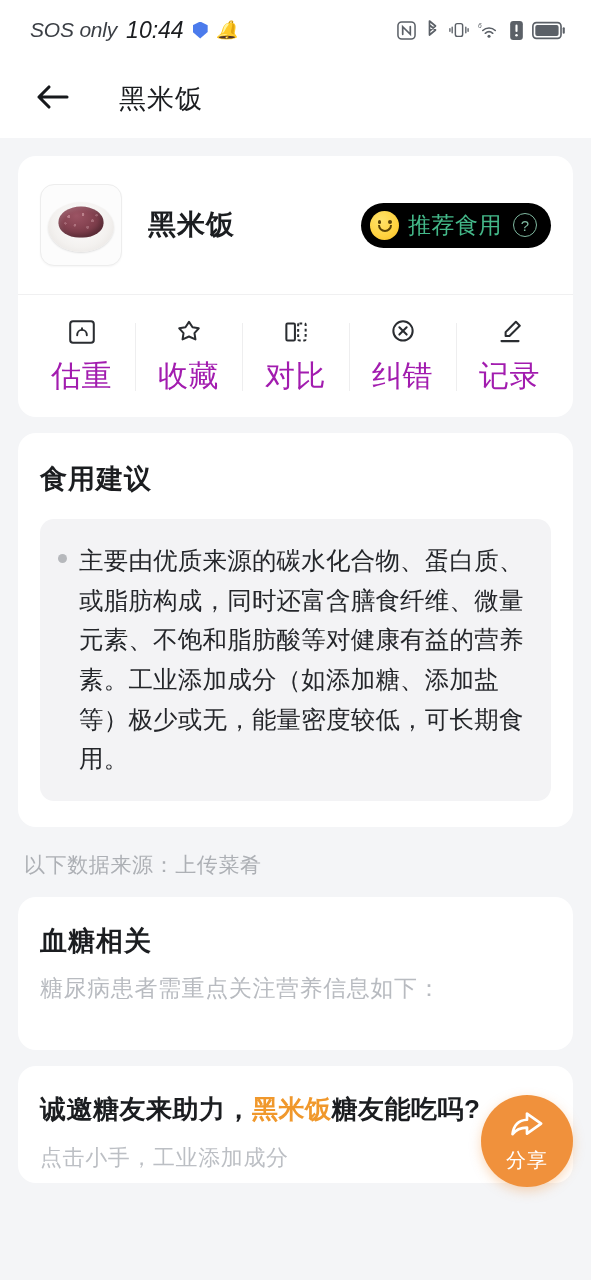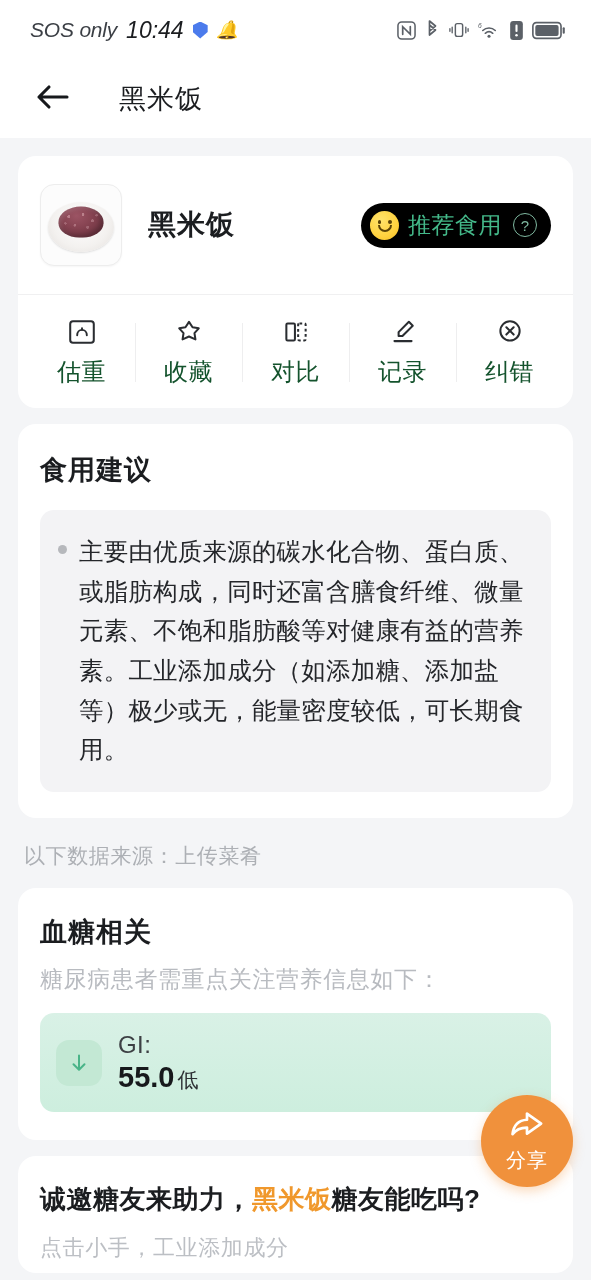--- a/index.html
+++ b/index.html
@@ -90,21 +90,21 @@
 
   
   .actions { display: flex; align-items: stretch; padding: 22px 10px 20px 10px; }
   .action {
     flex: 1; display: flex; flex-direction: column; align-items: center; gap: 9px;
     position: relative; cursor: pointer;
   }
   .action + .action::before {
     content: ""; position: absolute; left: 0; top: 6px; bottom: 6px; width: 1px; background: #eeeeef;
   }
-  .action-label { font-size: 24px; color: #14532d; letter-spacing: 0.5px; }
+  .action-label { font-size: 30px; color: #a21caf; letter-spacing: 0.5px; }
   .action-icon { height: 30px; display: flex; align-items: center; justify-content: center; }
 
   
   .sec-title { font-size: 27px; font-weight: 700; color: #1b1d20; letter-spacing: 1px; }
   .advice-card { padding: 28px 22px 26px 22px; }
   .advice-box { margin-top: 22px; background: #f3f3f5; border-radius: 14px; padding: 22px 20px 22px 18px;
     display: flex; gap: 12px; }
   .bullet { width: 9px; height: 9px; border-radius: 50%; background: #b6b8bc; flex: 0 0 auto; margin-top: 13px; }
   .advice-text { font-size: 24.5px; line-height: 1.62; color: #24262a; letter-spacing: 0.2px; }
 
@@ -248,63 +248,52 @@
           <svg width="30" height="30" viewBox="0 0 28 28">
               <rect x="5" y="6" width="8" height="16" rx="1.2" fill="none" stroke="#2a2d31" stroke-width="1.9"></rect>
               <rect x="16" y="6" width="7" height="16" rx="1.2" fill="none" stroke="#2a2d31" stroke-width="1.9" stroke-dasharray="2.6 2.4"></rect>
             </svg>
         </span>
         <span class="action-label">对比</span>
       </div>
       <div class="action">
         <span class="action-icon">
           <svg width="30" height="30" viewBox="0 0 28 28">
+              <circle cx="14" cy="13" r="9" fill="none" stroke="#2a2d31" stroke-width="1.9"></circle>
+              <path d="M10.6 9.6l6.8 6.8M17.4 9.6l-6.8 6.8" stroke="#2a2d31" stroke-width="1.9" stroke-linecap="round"></path>
+            </svg>
+        </span>
+        <span class="action-label">纠错</span>
+      </div>
+      <div class="action">
+        <span class="action-icon">
+          <svg width="30" height="30" viewBox="0 0 28 28">
               <path d="M19.5 4.5l3.6 3.6-9.6 9.6H9.9v-3.6z" fill="none" stroke="#2a2d31" stroke-width="1.9" stroke-linejoin="round"></path>
               <path d="M6 22.5h16" stroke="#2a2d31" stroke-width="1.9" stroke-linecap="round"></path>
             </svg>
         </span>
         <span class="action-label">记录</span>
-      </div>
-      <div class="action">
-        <span class="action-icon">
-          <svg width="30" height="30" viewBox="0 0 28 28">
-              <circle cx="14" cy="13" r="9" fill="none" stroke="#2a2d31" stroke-width="1.9"></circle>
-              <path d="M10.6 9.6l6.8 6.8M17.4 9.6l-6.8 6.8" stroke="#2a2d31" stroke-width="1.9" stroke-linecap="round"></path>
-            </svg>
-        </span>
-        <span class="action-label">纠错</span>
       </div>
     </div>
   </div>
 
   <div class="card advice-card">
     <div class="sec-title">食用建议</div>
     <div class="advice-box">
       <span class="bullet"></span>
       <div class="advice-text">主要由优质来源的碳水化合物、蛋白质、或脂肪构成，同时还富含膳食纤维、微量元素、不饱和脂肪酸等对健康有益的营养素。工业添加成分（如添加糖、添加盐等）极少或无，能量密度较低，可长期食用。</div>
     </div>
   </div>
 
   <div class="source-note">以下数据来源：上传菜肴</div>
 
   <div class="card bs-card">
     <div class="sec-title">血糖相关</div>
     <div class="bs-sub">糖尿病患者需重点关注营养信息如下：</div>
     <div class="bs-row">
-      <div class="bs-item bs-gi">
-        <span class="bs-chip bs-chip-gi">
-          <svg width="24" height="24" viewBox="0 0 24 24">
-              <path d="M12 4.5v14M6.5 13.2L12 18.8l5.5-5.6" fill="none" stroke="#49b488" stroke-width="2" stroke-linecap="round" stroke-linejoin="round"></path>
-            </svg>
-        </span>
-        <span class="bs-kv">
-          <span class="bs-key">GI:</span>
-          <span><span class="bs-val">55.0</span><span class="bs-tag">低</span></span>
-        </span>
-      </div>
     </div>
   </div>
 
   <div class="card vote-card">
     <div class="vote-title">
       <span>诚邀糖友来助力，</span><span class="hl">黑米饭</span><span>糖友能吃吗?</span>
     </div>
     <div class="vote-sub">点击小手，工业添加成分</div>
 
   </div>

